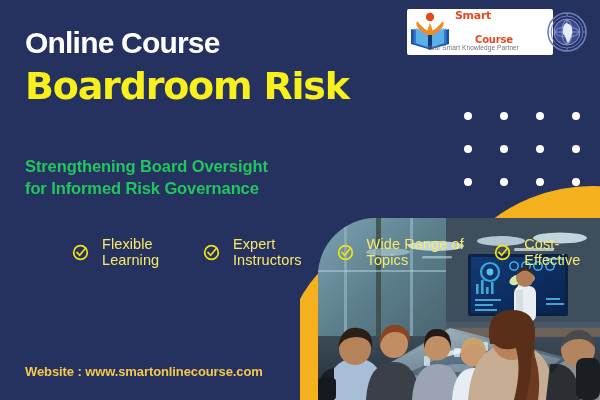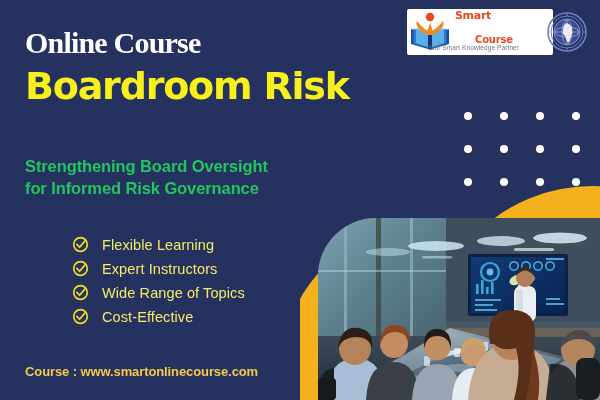--- a/index.html
+++ b/index.html
@@ -176,21 +176,21 @@
   .kicker {
     position: absolute;
     left: 25px;
     top: 28px;
     font-size: 30px;
     font-weight: bold;
     color: #ffffff;
     letter-spacing: -0.8px;
     line-height: 1;
     z-index: 5;
-    font-family: Liberation Serif, serif;
+    font-family: Liberation Sans, sans-serif;
   }
   .title {
     position: absolute;
     left: 25px;
     top: 66px;
     font-size: 38px;
     font-weight: bold;
     color: #F7F01C;
     letter-spacing: -1.2px;
     line-height: 1.06;
@@ -211,21 +211,21 @@
     width: 330px;
     font-family: "Liberation Sans", sans-serif;
   }
 
   .features {
     position: absolute;
     left: 72px;
     top: 236px;
     z-index: 5;
     display: flex;
-    flex-direction: column;
+    flex-direction: row;
     gap: 7px;
   }
   .feature {
     display: flex;
     align-items: center;
     gap: 13px;
   }
   .feature-icon {
     width: 17px;
     height: 17px;
@@ -513,15 +513,15 @@
       <span class="feature-icon">
         <svg viewBox="0 0 20 20">
           <circle cx="10" cy="10" r="8" fill="none" stroke="#F2E118" stroke-width="2"></circle>
           <path d="M6 10 L9 13.2 L15.5 5.5" fill="none" stroke="#F2E118" stroke-width="2" stroke-linecap="square"></path>
         </svg>
       </span>
       <span class="feature-label">Cost-Effective</span>
     </div>
   </div>
 
-  <div class="website">Course : www.smartonlinecourse.com</div>
+  <div class="website">Website : www.smartonlinecourse.com</div>
 
 </div>
 
 </body></html>

